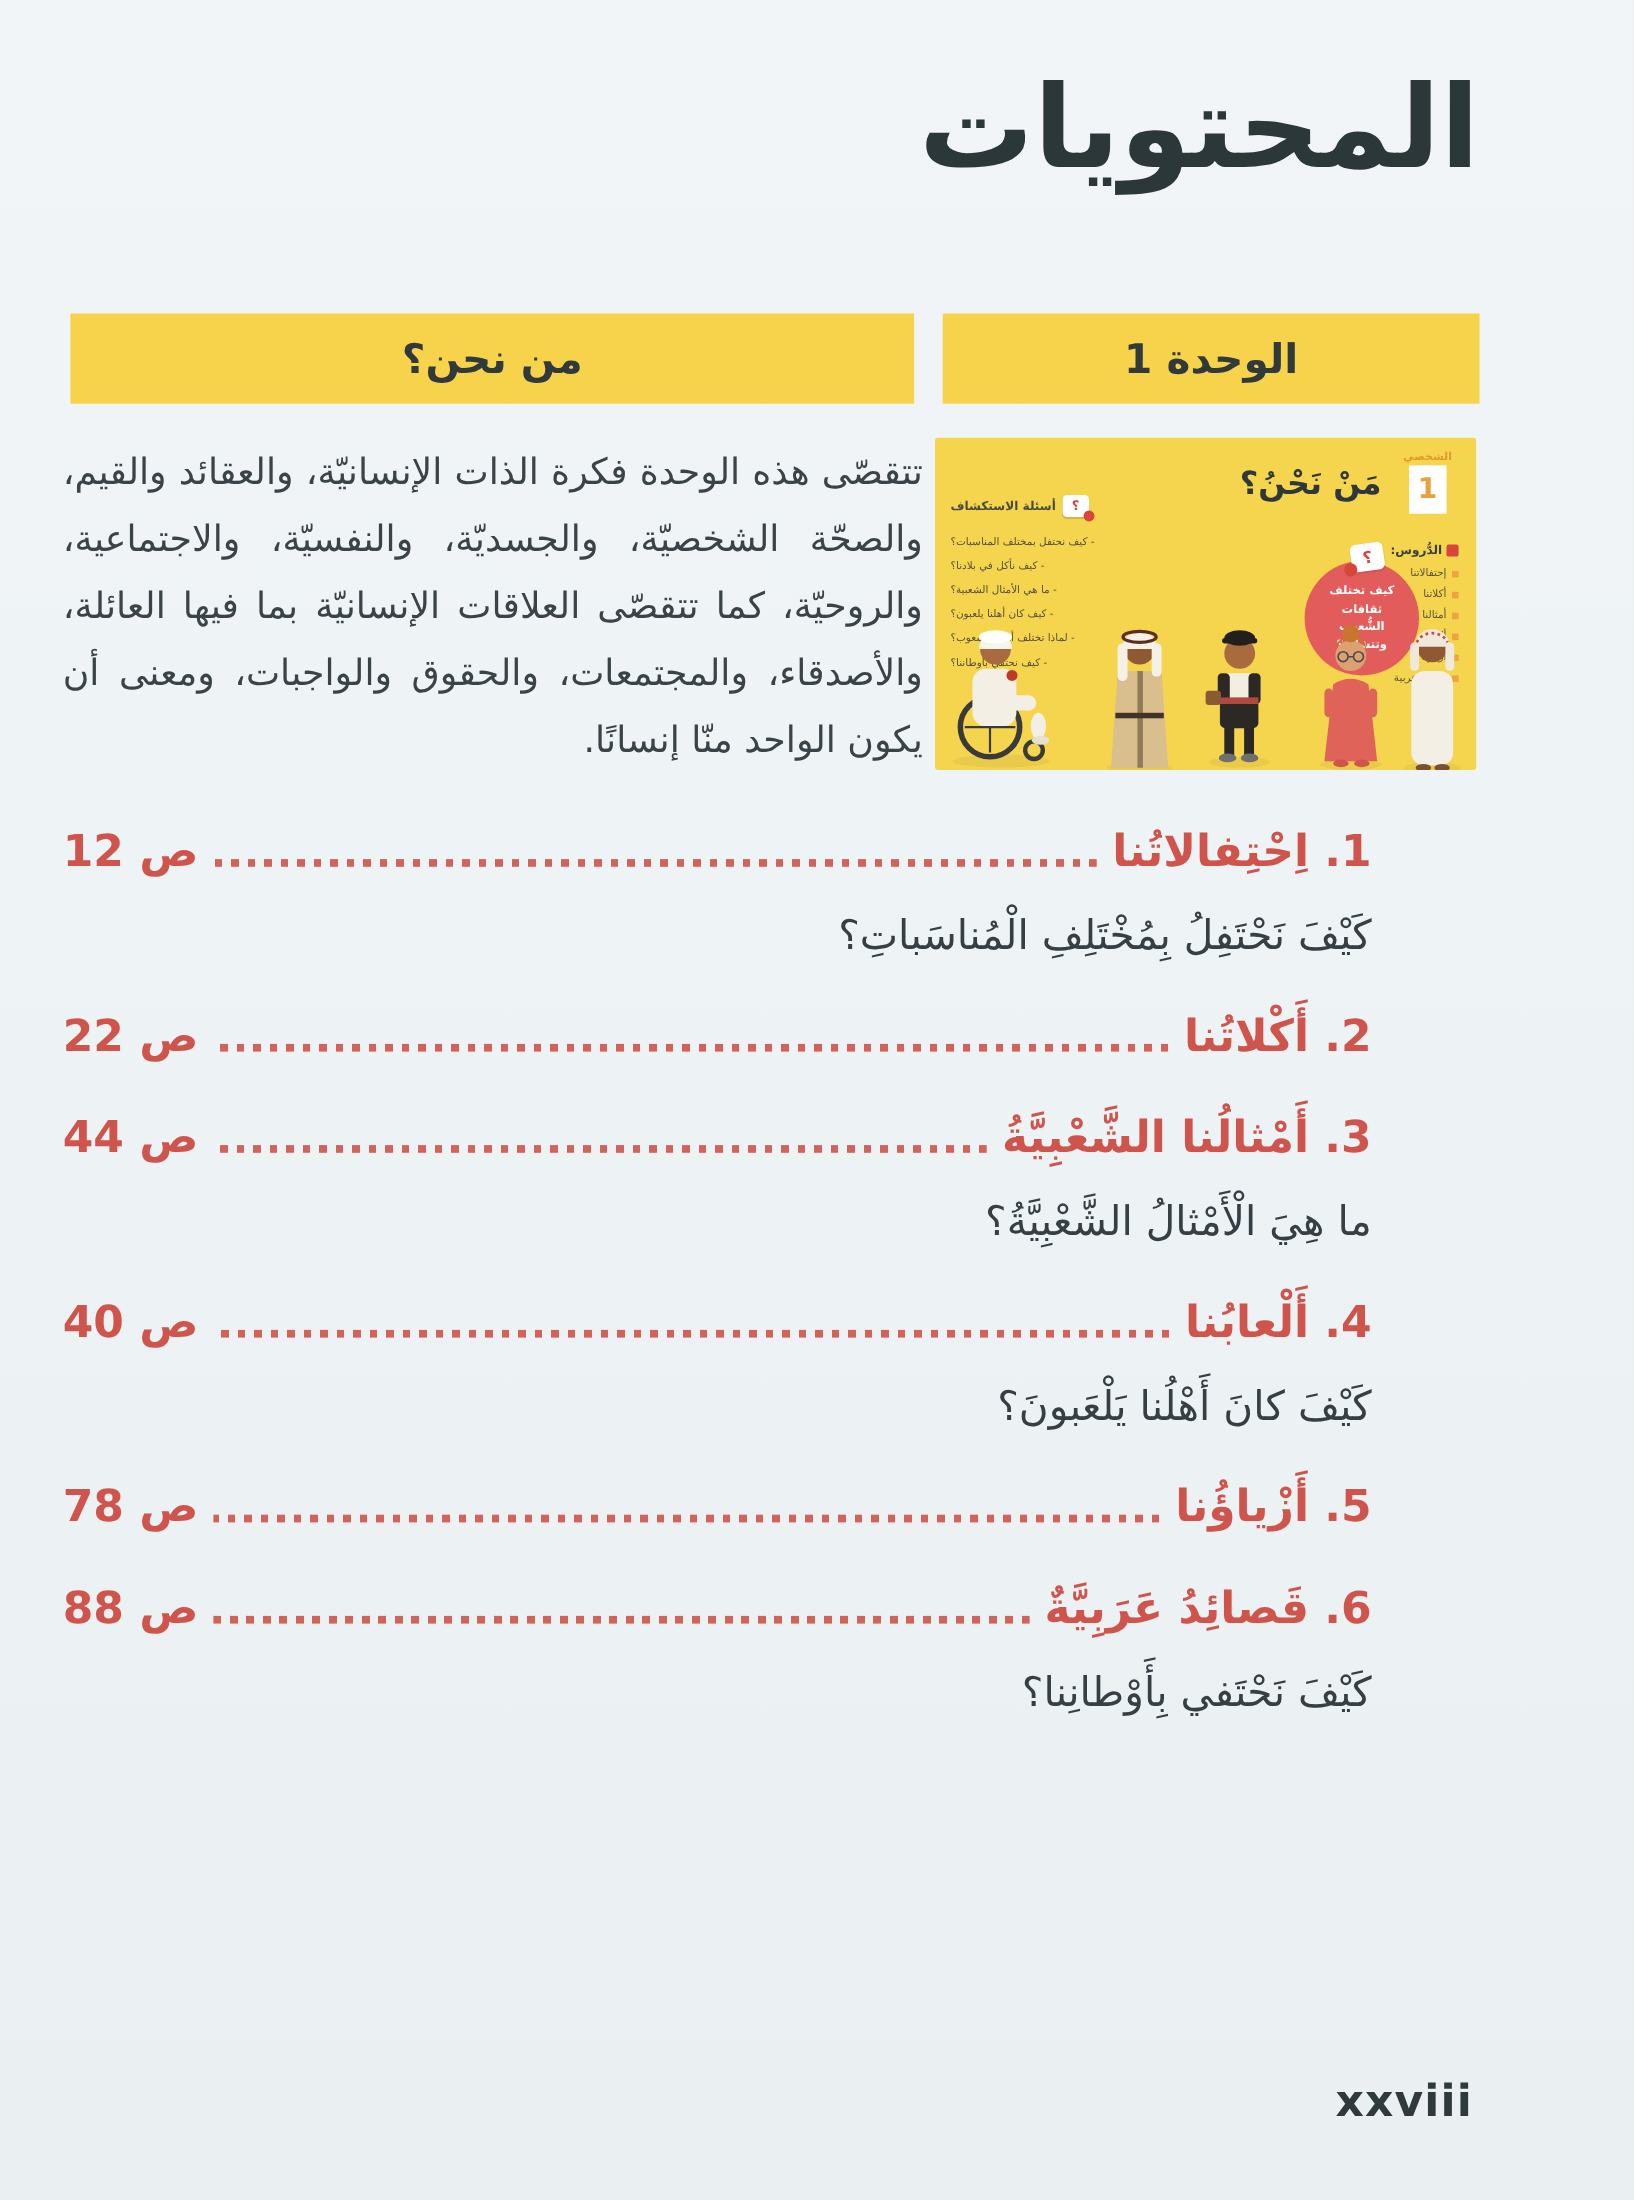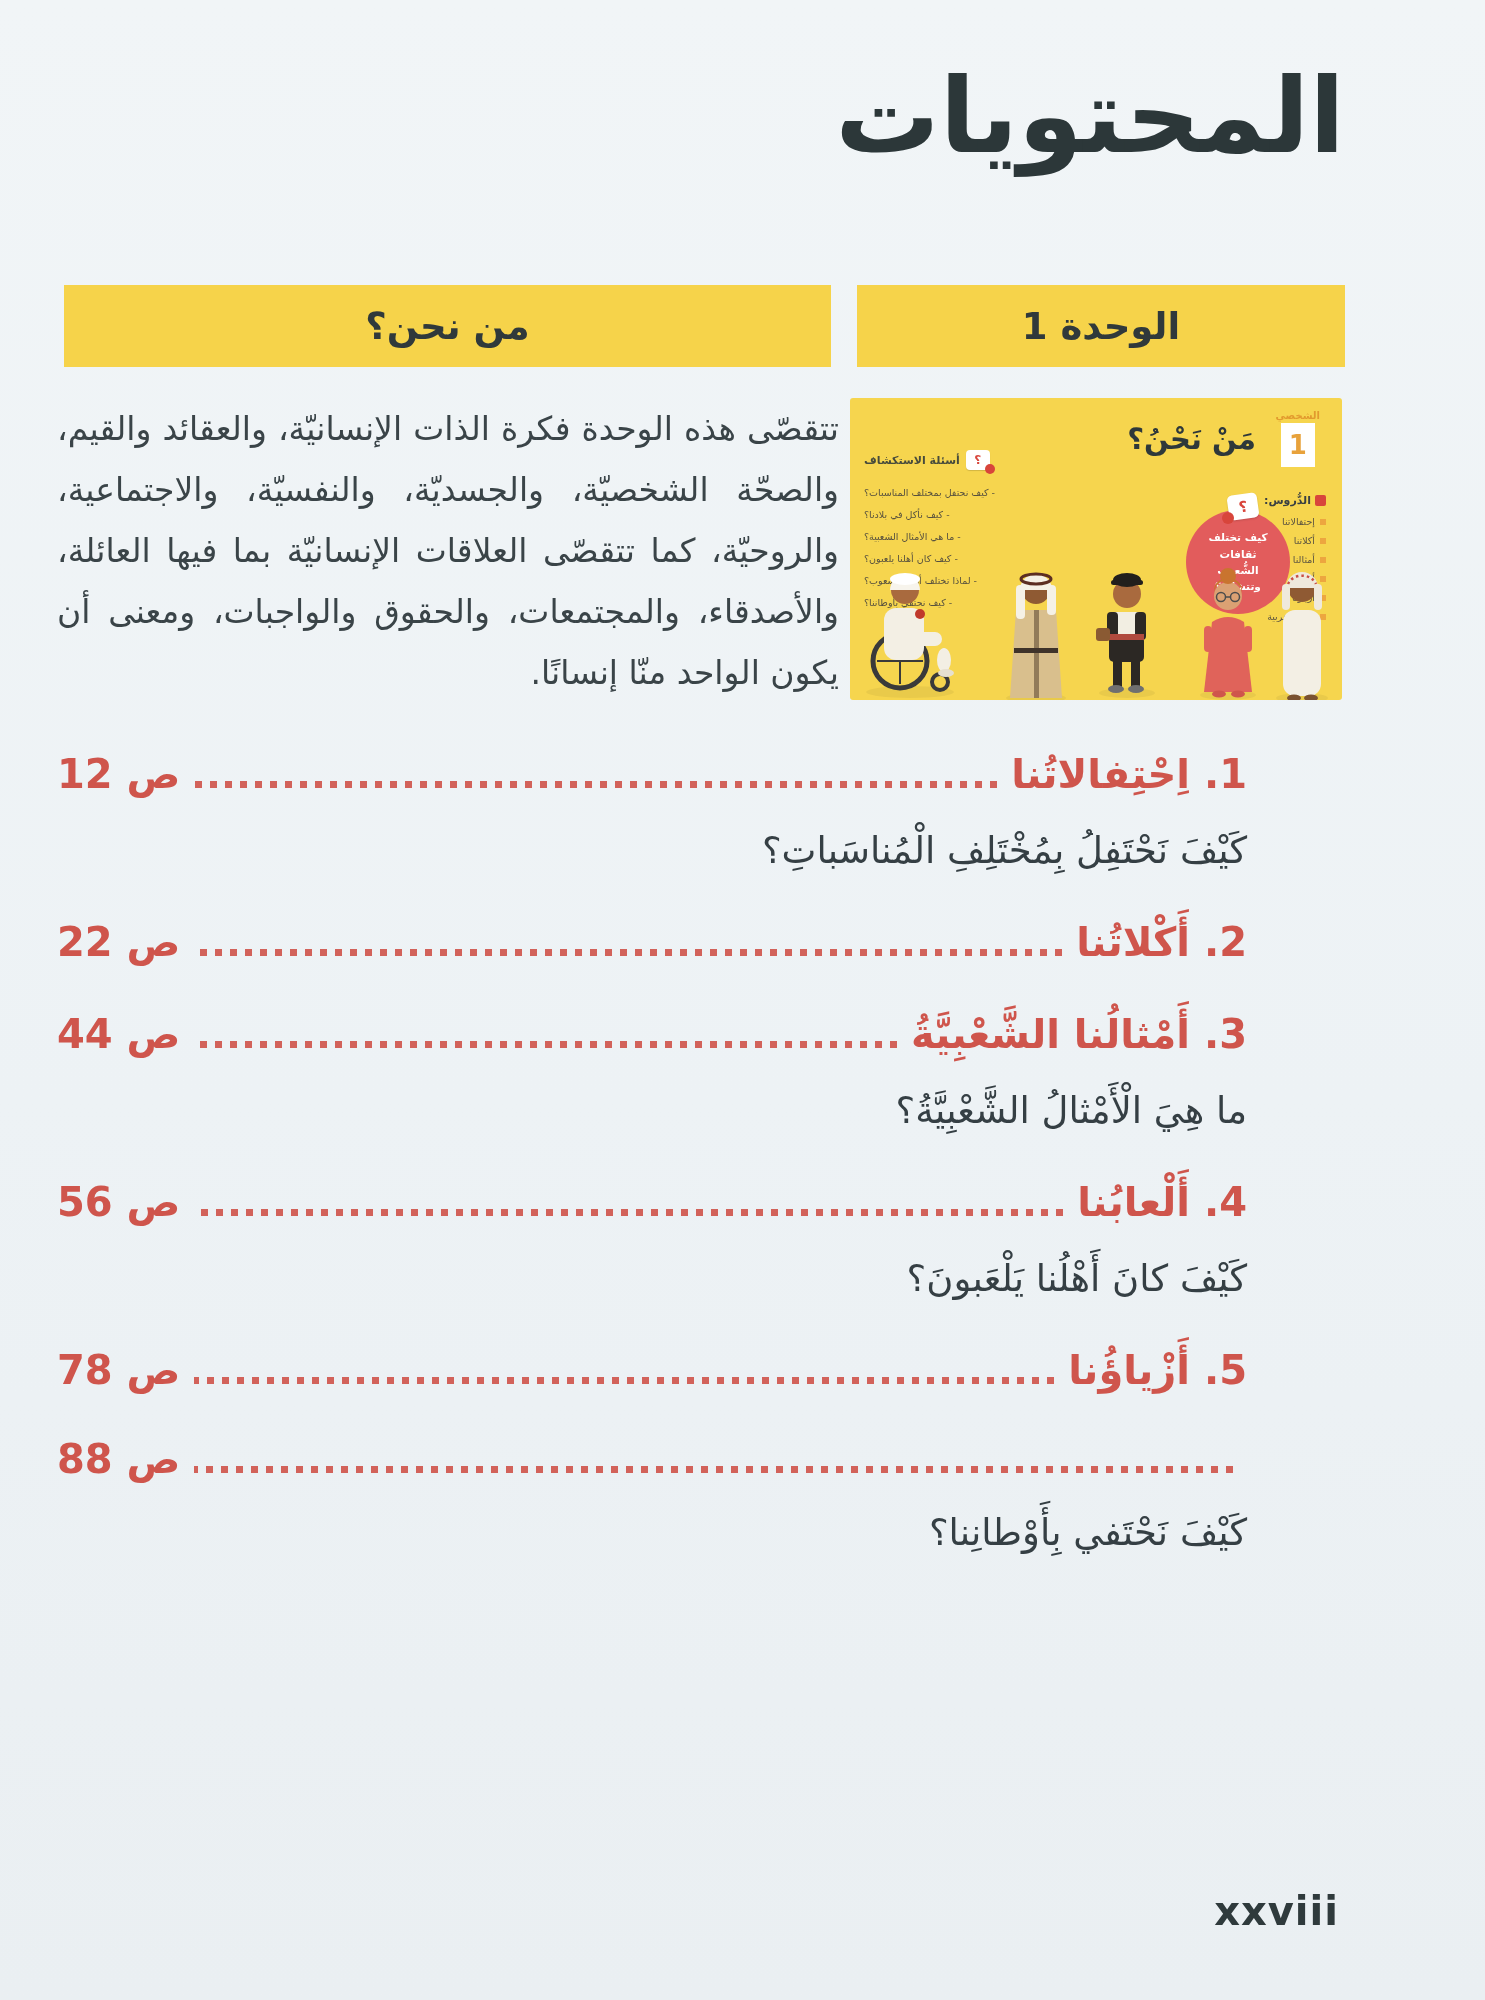--- a/index.html
+++ b/index.html
@@ -320,35 +320,36 @@
         <span class="toc-leader"></span>
         <span class="toc-page">ص 44</span>
       </div>
       <div class="toc-question">ما هِيَ الْأَمْثالُ الشَّعْبِيَّةُ؟</div>
     </div>
 
     <div class="toc-entry">
       <div class="toc-line">
         <span class="toc-chapter">4. أَلْعابُنا</span>
         <span class="toc-leader"></span>
-        <span class="toc-page">ص 56</span>
+        <span class="toc-page">ص 40</span>
       </div>
       <div class="toc-question">كَيْفَ كانَ أَهْلُنا يَلْعَبونَ؟</div>
     </div>
 
     <div class="toc-entry">
       <div class="toc-line">
         <span class="toc-chapter">5. أَزْياؤُنا</span>
         <span class="toc-leader"></span>
         <span class="toc-page">ص 78</span>
       </div>
     </div>
 
     <div class="toc-entry">
       <div class="toc-line">
+        <span class="toc-chapter">6. قَصائِدُ عَرَبِيَّةٌ</span>
         <span class="toc-leader"></span>
         <span class="toc-page">ص 88</span>
       </div>
       <div class="toc-question">كَيْفَ نَحْتَفي بِأَوْطانِنا؟</div>
     </div>
 
   </div>
 
   <div class="footer-page">xxviii</div>
 

